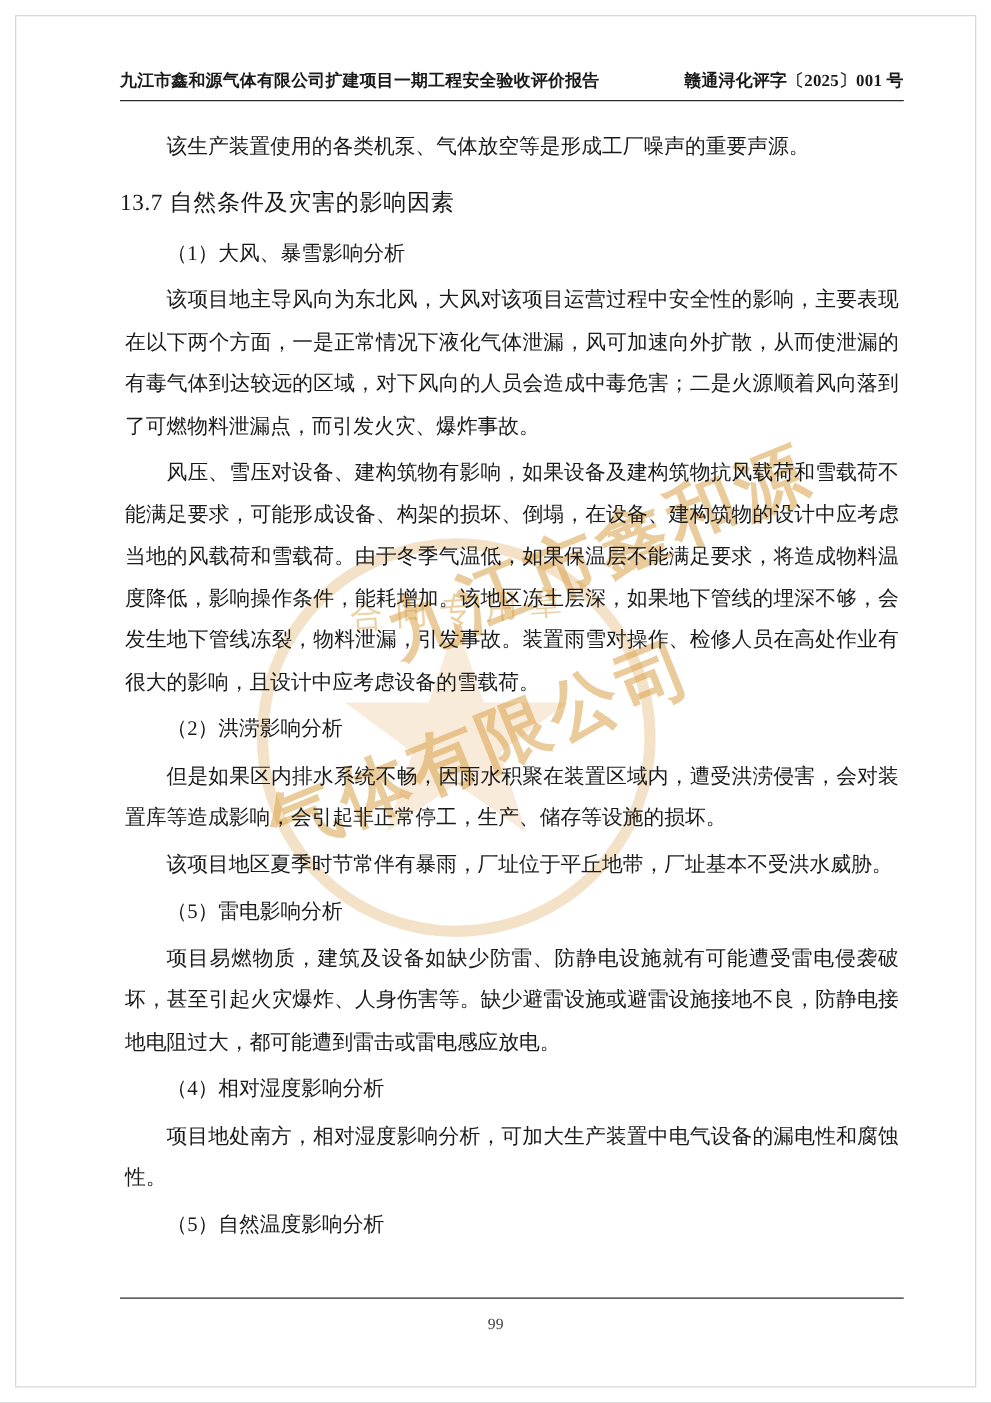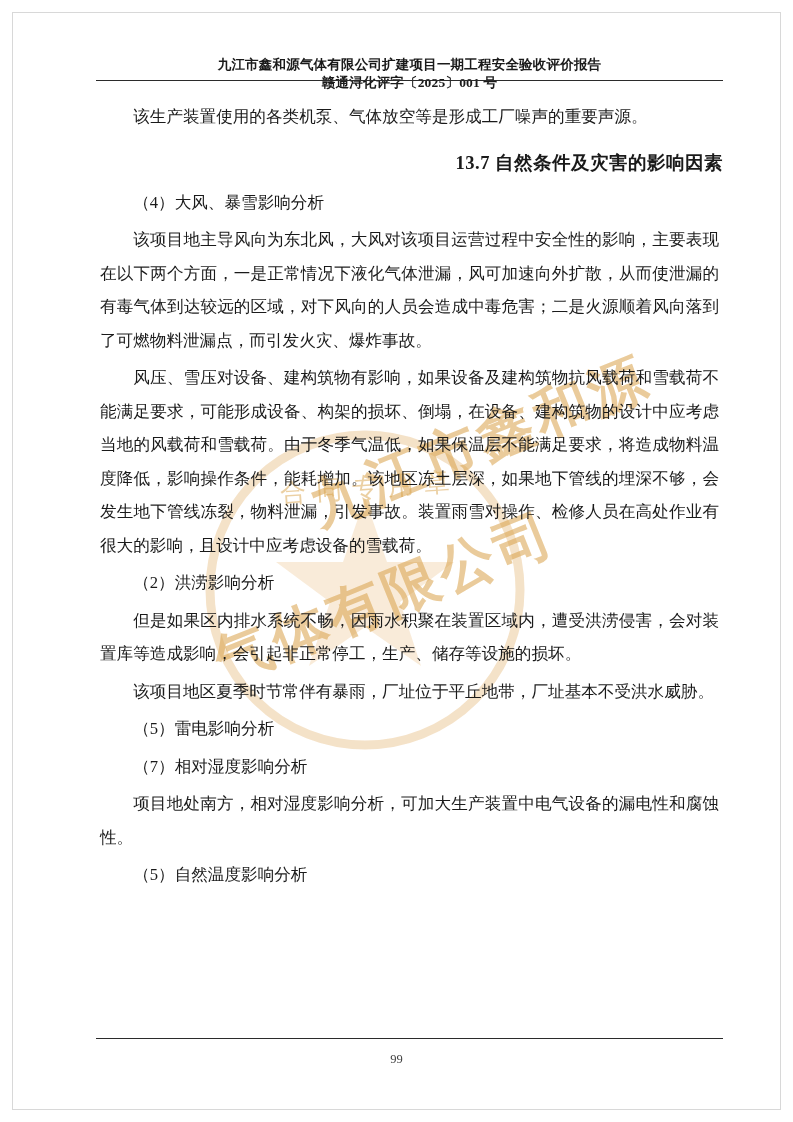--- a/index.html
+++ b/index.html
@@ -28,25 +28,24 @@
   }
 
   
   .header {
     position: absolute;
     left: 96px;
     right: 70px;
     top: 56px;
     display: flex;
     justify-content: space-between;
-    align-items: center;
+    align-items: flex-end;
     font-size: 13.5px;
     font-weight: bold;
     letter-spacing: 0.2px;
-    flex-direction: column;
   }
   .header .left { white-space: nowrap; }
   .header .right { white-space: nowrap; }
   .header-rule {
     position: absolute;
     left: 96px;
     right: 70px;
     top: 80px;
     border-bottom: 1px solid #2b2b2b;
   }
@@ -62,24 +61,23 @@
   }
   p {
     margin: 4px;
     text-align: justify;
     text-justify: inter-ideograph;
   }
   .indent { text-indent: 2em; }
   h2.section {
     margin: 10px 0 2px 0;
     font-size: 18.5px;
-    font-weight: bold;
+    font-weight: normal;
     line-height: 38px;
     letter-spacing: 0.5px;
-    text-align: right;
   }
 
   
   .footer-rule {
     position: absolute;
     left: 96px;
     right: 70px;
     bottom: 83px;
     border-bottom: 1px solid #2b2b2b;
   }
@@ -160,31 +158,32 @@
   <div class="wm-ring-text">合同专用章</div>
   <div class="wm-text wm1">九江市鑫和源</div>
   <div class="wm-text wm2">气体有限公司</div>
 
   <div class="content">
 
     <p class="indent">该生产装置使用的各类机泵、气体放空等是形成工厂噪声的重要声源。</p>
 
     <h2 class="section">13.7 自然条件及灾害的影响因素</h2>
 
-    <p class="indent">（4）大风、暴雪影响分析</p>
+    <p class="indent">（1）大风、暴雪影响分析</p>
     <p class="indent">该项目地主导风向为东北风，大风对该项目运营过程中安全性的影响，主要表现在以下两个方面，一是正常情况下液化气体泄漏，风可加速向外扩散，从而使泄漏的有毒气体到达较远的区域，对下风向的人员会造成中毒危害；二是火源顺着风向落到了可燃物料泄漏点，而引发火灾、爆炸事故。</p>
     <p class="indent">风压、雪压对设备、建构筑物有影响，如果设备及建构筑物抗风载荷和雪载荷不能满足要求，可能形成设备、构架的损坏、倒塌，在设备、建构筑物的设计中应考虑当地的风载荷和雪载荷。由于冬季气温低，如果保温层不能满足要求，将造成物料温度降低，影响操作条件，能耗增加。该地区冻土层深，如果地下管线的埋深不够，会发生地下管线冻裂，物料泄漏，引发事故。装置雨雪对操作、检修人员在高处作业有很大的影响，且设计中应考虑设备的雪载荷。</p>
 
     <p class="indent">（2）洪涝影响分析</p>
     <p class="indent">但是如果区内排水系统不畅，因雨水积聚在装置区域内，遭受洪涝侵害，会对装置库等造成影响，会引起非正常停工，生产、储存等设施的损坏。</p>
     <p class="indent">该项目地区夏季时节常伴有暴雨，厂址位于平丘地带，厂址基本不受洪水威胁。</p>
 
     <p class="indent">（5）雷电影响分析</p>
+    <p class="indent">项目易燃物质，建筑及设备如缺少防雷、防静电设施就有可能遭受雷电侵袭破坏，甚至引起火灾爆炸、人身伤害等。缺少避雷设施或避雷设施接地不良，防静电接地电阻过大，都可能遭到雷击或雷电感应放电。</p>
 
-    <p class="indent">（7）相对湿度影响分析</p>
+    <p class="indent">（4）相对湿度影响分析</p>
     <p class="indent">项目地处南方，相对湿度影响分析，可加大生产装置中电气设备的漏电性和腐蚀性。</p>
 
     <p class="indent">（5）自然温度影响分析</p>
   </div>
 
   <div class="footer-rule"></div>
   <div class="page-number">99</div>
 </div>
 
 </body></html>

